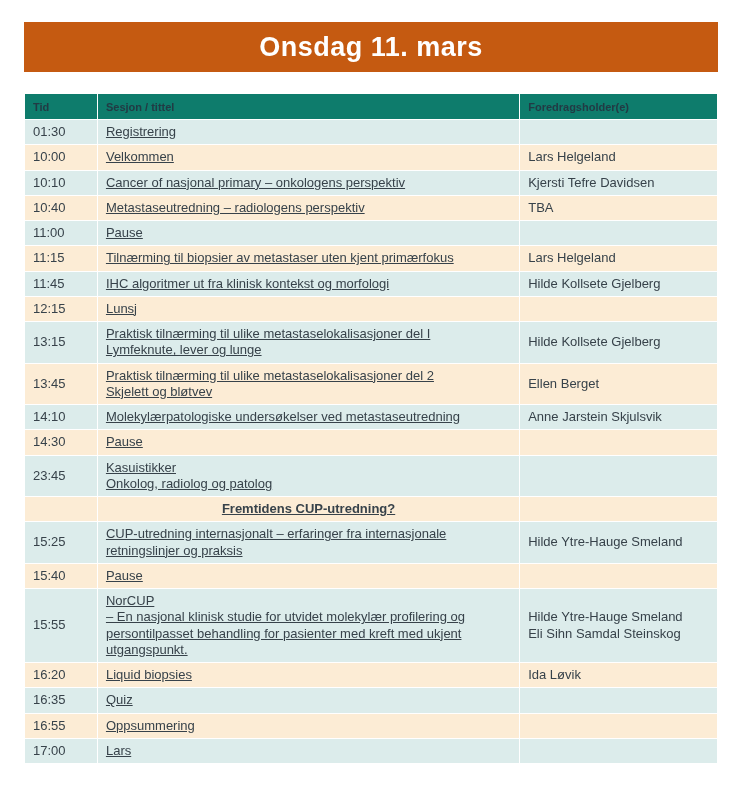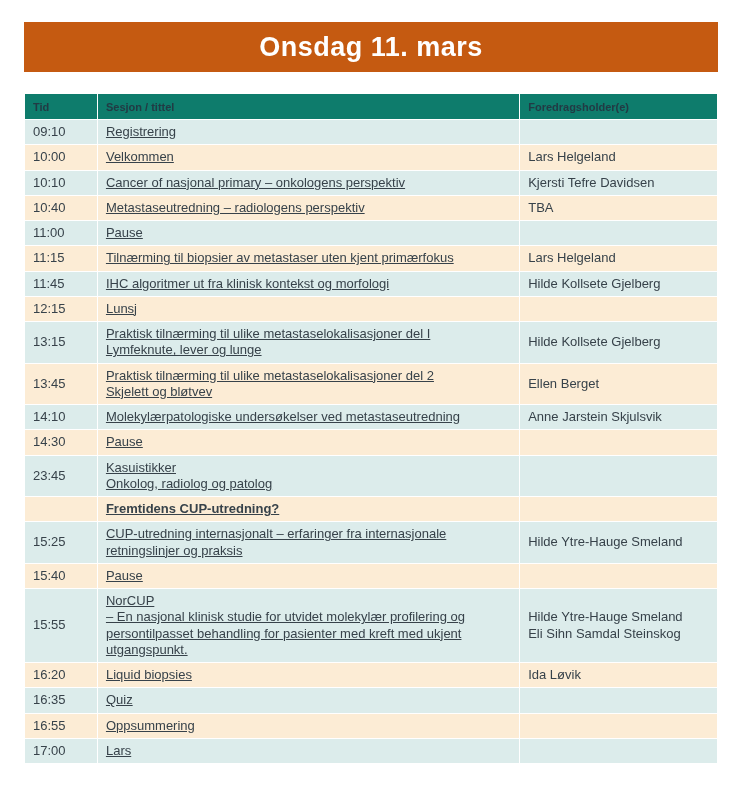--- a/index.html
+++ b/index.html
@@ -51,21 +51,21 @@
   td{
     padding:4px 8px;
     border:1px solid var(--cell-border);
     vertical-align:middle;
     line-height:1.25;
   }
   tr.row-blue td{background:var(--row-blue);}
   tr.row-cream td{background:var(--row-cream);}
   td.title{white-space:pre-line;text-decoration:underline;}
   td.speaker{white-space:pre-line;}
-  tr.bold td.title{font-weight:bold;}
+  tr.bold td.title{font-weight:bold;text-align:center;}
   td.time{white-space:nowrap;}
 </style>
 </head>
 <body>
 
 <div class="page">
 
   <div class="banner">
     <span>Onsdag 11. mars</span>
   </div>
@@ -78,21 +78,21 @@
     </colgroup>
     <thead>
       <tr>
         <th>Tid</th>
         <th>Sesjon / tittel</th>
         <th>Foredragsholder(e)</th>
       </tr>
     </thead>
     <tbody id="schedule-body">
         <tr class="row-blue">
-    <td class="time">09:10</td>
+    <td class="time">01:30</td>
     <td class="title">Registrering</td>
     <td class="speaker"></td>
   </tr>
         <tr class="row-cream">
     <td class="time">10:00</td>
     <td class="title">Velkommen</td>
     <td class="speaker">Lars Helgeland</td>
   </tr>
         <tr class="row-blue">
     <td class="time">10:10</td>

